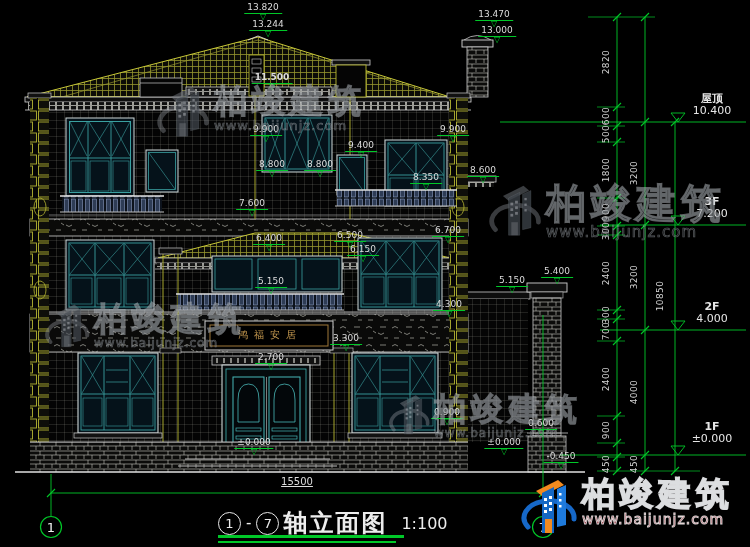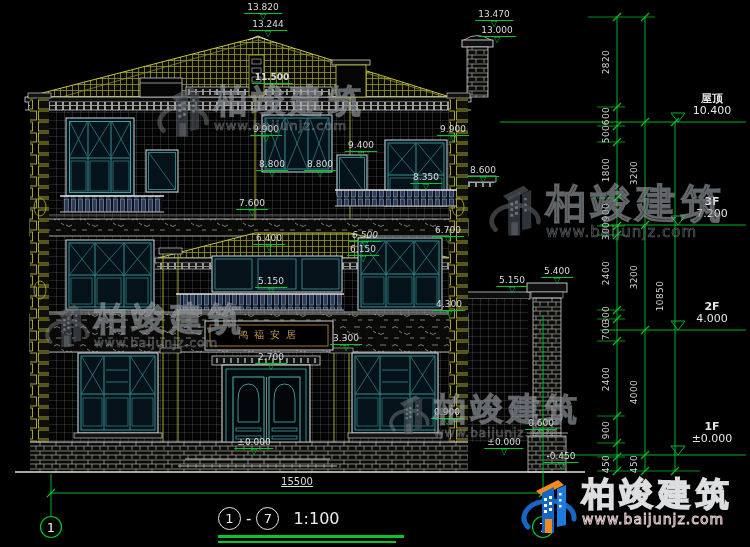--- a/index.html
+++ b/index.html
@@ -441,21 +441,21 @@
         <span class="ftri">▽</span>
       </div>
       <div class="flag" style="left: 448px; top: 226px; position: absolute;">
         <span class="fv">6.700</span>
         <span class="ftri">▽</span>
       </div>
       <div class="flag" style="left: 269px; top: 234px; position: absolute;">
         <span class="fv">6.400</span>
         <span class="ftri">▽</span>
       </div>
-      <div class="flag" style="left: 365px; top: 231px; position: absolute; font-style: italic;">
+      <div class="flag" style="left: 350px; top: 231px; position: absolute;">
         <span class="fv">6.500</span>
         <span class="ftri">▽</span>
       </div>
       <div class="flag" style="left: 363px; top: 245px; position: absolute;">
         <span class="fv">6.150</span>
         <span class="ftri">▽</span>
       </div>
       <div class="flag" style="left: 557px; top: 267px; position: absolute;">
         <span class="fv">5.400</span>
         <span class="ftri">▽</span>
@@ -658,18 +658,19 @@
     </div>
 
 <div class="plaque-text">鸿福安居</div>
 
 <span class="hdim" style="left:297px;top:476px;text-decoration:underline;">15500</span>
 
 <div class="titleblock">
   <span class="circ">1</span>
   <span class="tdash">-</span>
   <span class="circ">7</span>
+  <span class="tname">轴立面图</span>
   <span class="tscale">1:100</span>
 </div>
 <div class="u1"></div>
 <div class="u2"></div>
 
 </div>
 
 </body></html>

